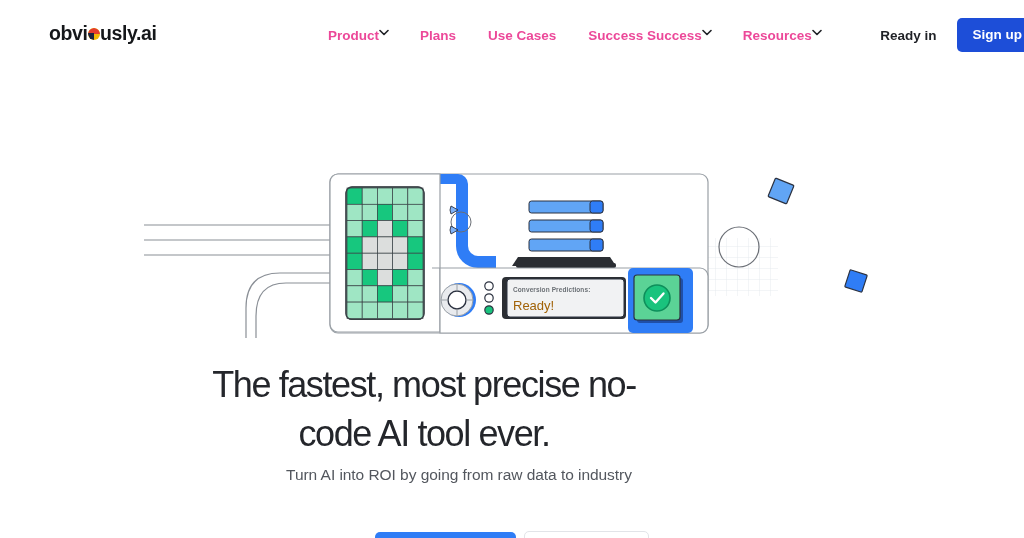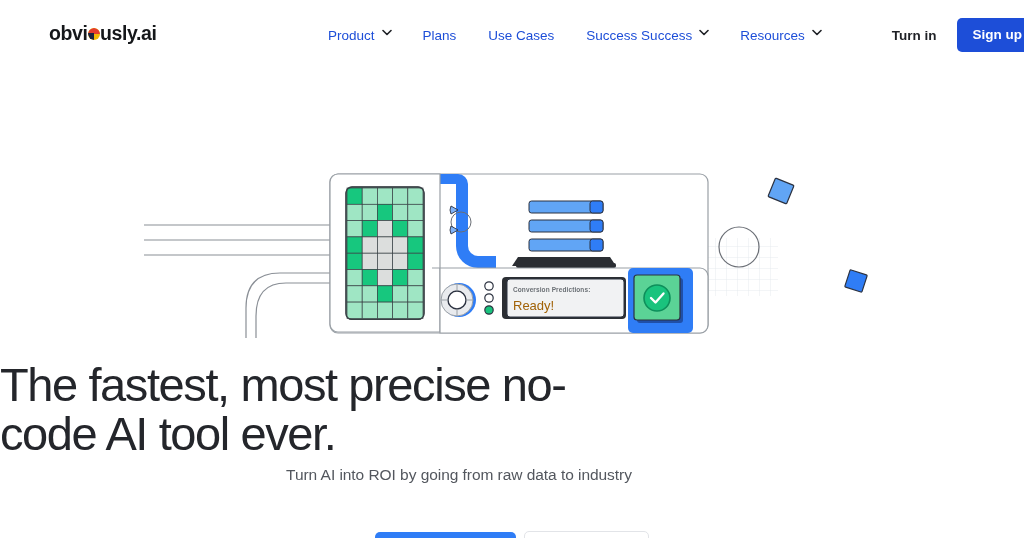--- a/index.html
+++ b/index.html
@@ -66,24 +66,23 @@
     left: 280px;
     top: 0;
     height: 70px;
     display: flex;
     align-items: center;
     gap: 0px;
   }
   .nav-item {
     display: flex;
     align-items: center;
-    gap: 7px;
     font-size: 13.5px;
-    font-weight: 400;
-    color: #1d4ed8;
+    font-weight: 700;
+    color: #ec4899;
     padding: 0 16px;
     cursor: pointer;
     white-space: nowrap;
   }
   .chev {
     width: 9px; height: 9px;
     display: inline-block;
     position: relative;
     top: -2px;
   }
@@ -132,21 +131,22 @@
     width: 1024px;
     height: 200px;
   }
   .illustration svg { display: block; }
 
   .headline {
     position: absolute;
     top: 290px;
     left: 0;
     width: 848px;
-    font-size: 47px;
+    text-align: center;
+    font-size: 36px;
     line-height: 49px;
     font-weight: 400;
     letter-spacing: -1.4px;
     color: #24262b;
   }
   .headline .l2 { display: block; }
 
   .subhead {
     position: absolute;
     top: 394px;
@@ -239,21 +239,21 @@
       <span>Resources</span>
       <span class="chev">
         <svg width="10" height="7" viewBox="0 0 10 7">
             <path d="M1 1.5L5 5.5L9 1.5" stroke="#1f2126" stroke-width="1.6" fill="none" stroke-linecap="round" stroke-linejoin="round"></path>
           </svg>
       </span>
     </div>
   </nav>
 
   <div class="nav-right">
-    <div class="signin">Turn in</div>
+    <div class="signin">Ready in</div>
     <button class="signup-btn">Sign up</button>
   </div>
 </div>
 
 <div class="hero">
 
   <div class="illustration">
     <svg width="1024" height="285" viewBox="0 0 1024 285" xmlns="http://www.w3.org/2000/svg">
       <defs>
         <pattern id="dots" width="11" height="11" patternUnits="userSpaceOnUse">

